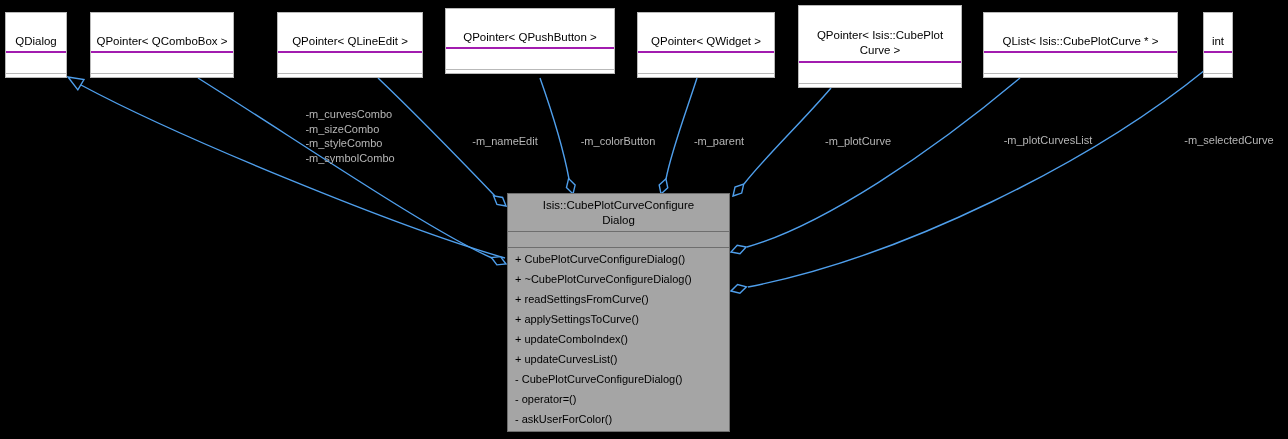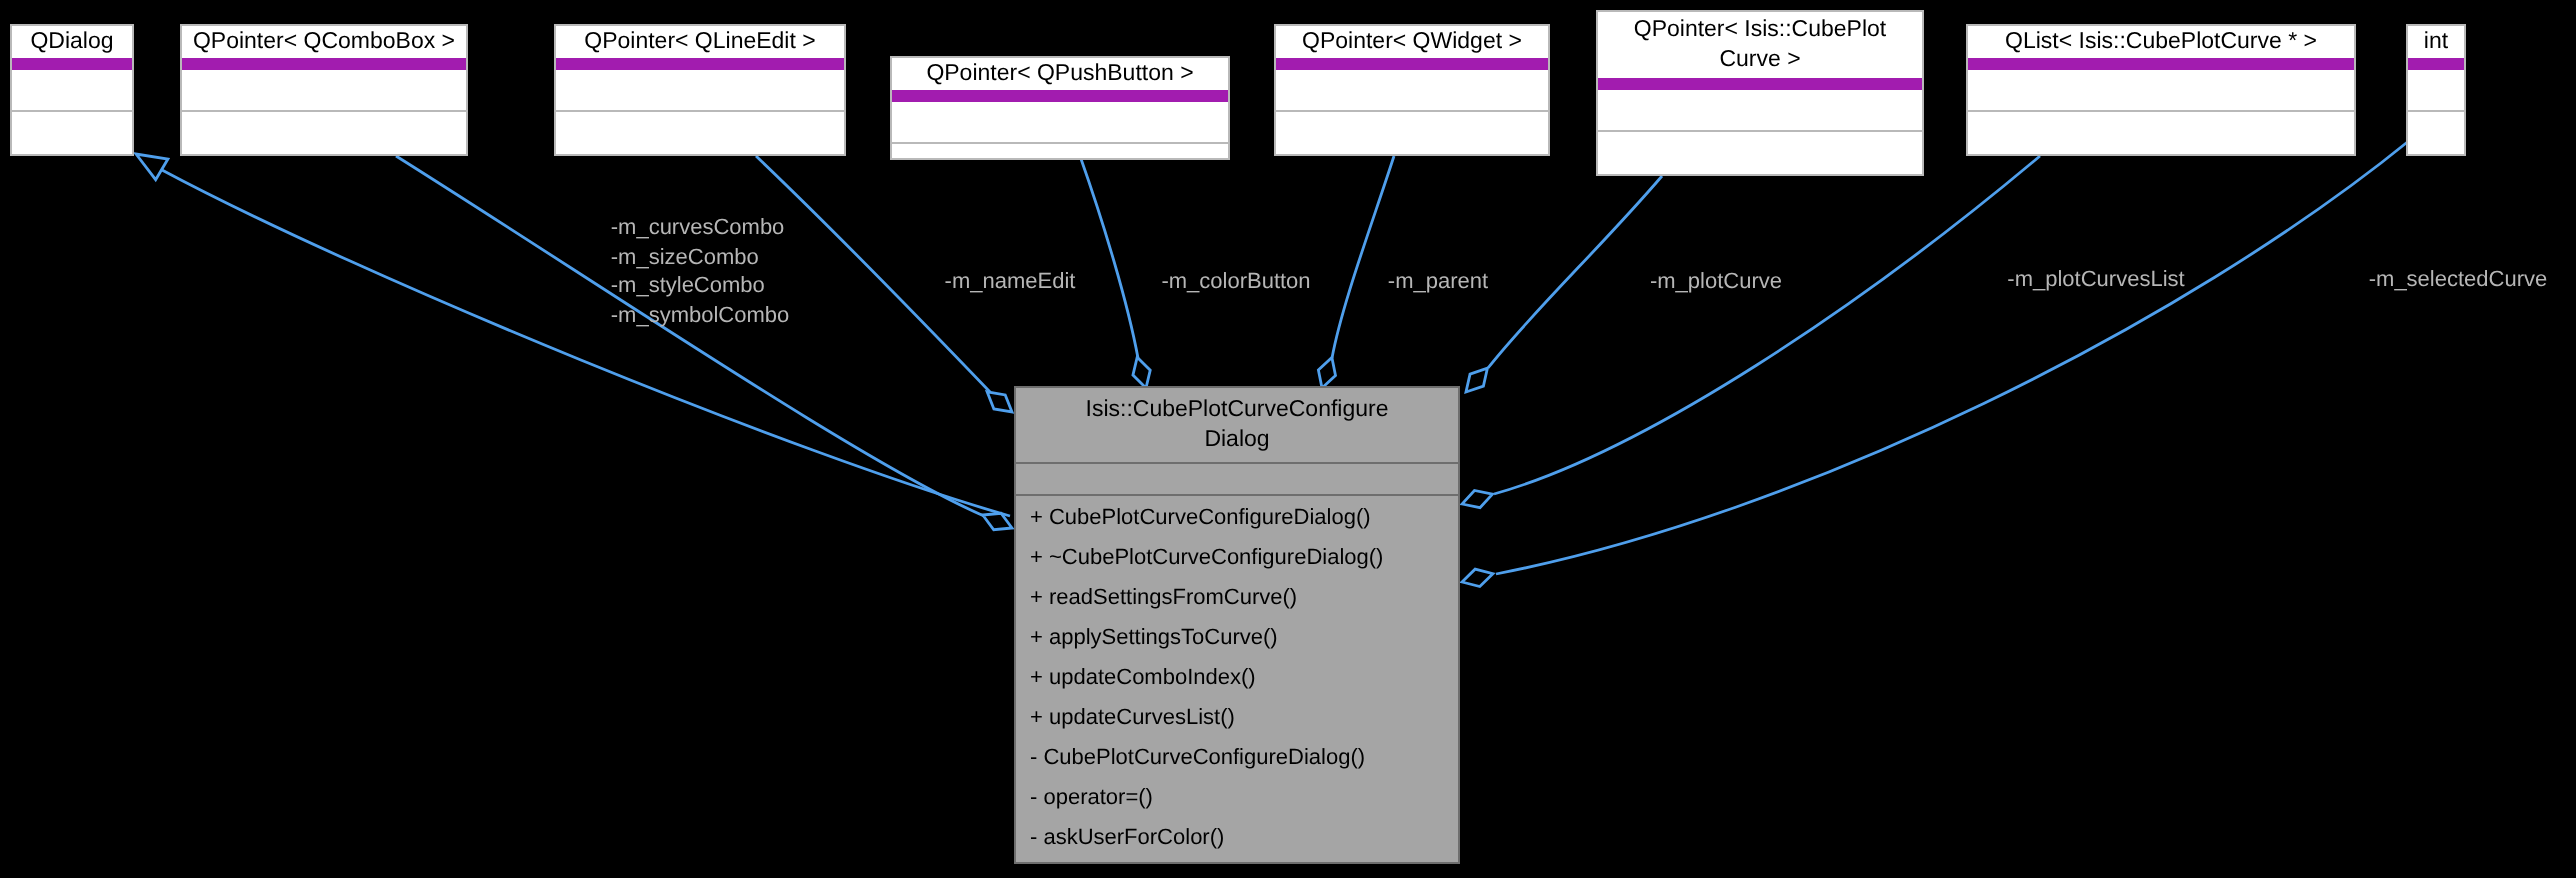--- a/index.html
+++ b/index.html
@@ -17,25 +17,26 @@
 
   
   .uml-node {
     position:absolute;
     box-sizing:border-box;
     background:#ffffff;
     border:1px solid #b9b9b9;
   }
   .uml-node .nt {
     box-sizing:border-box;
-    border-bottom:6px solid #a21caf;
+    border-bottom:2px solid #a21caf;
     display:flex; align-items:center; justify-content:center;
     text-align:center;
     font-size:11.5px; line-height:15px; color:#000000;
     padding:0 3px;
+    margin-top:18px;
   }
   .uml-node .nr { box-sizing:border-box; height:21px; border-bottom:1px solid #b9b9b9; }
   .uml-node .nr.last { border-bottom:none; height:21px; }
   .h66 .nt { height:22px; }
   .h83 .nt { height:39px; }
 
   
   #class-box {
     position:absolute;
     left:507px; top:193px; width:223px; height:239px;
@@ -115,21 +116,21 @@
     <div class="nr"></div>
     <div class="nr last"></div>
   </div>
 
   <div class="uml-node h66" style="left:277px;top:12px;width:146px;height:66px">
     <div class="nt">QPointer&lt; QLineEdit &gt;</div>
     <div class="nr"></div>
     <div class="nr last"></div>
   </div>
 
-  <div class="uml-node h66" style="left:445px;top:28px;width:170px;height:52px">
+  <div class="uml-node h66" style="left:445px;top:8px;width:170px;height:66px">
     <div class="nt">QPointer&lt; QPushButton &gt;</div>
     <div class="nr"></div>
     <div class="nr last"></div>
   </div>
 
   <div class="uml-node h66" style="left:637px;top:12px;width:138px;height:66px">
     <div class="nt">QPointer&lt; QWidget &gt;</div>
     <div class="nr"></div>
     <div class="nr last"></div>
   </div>

